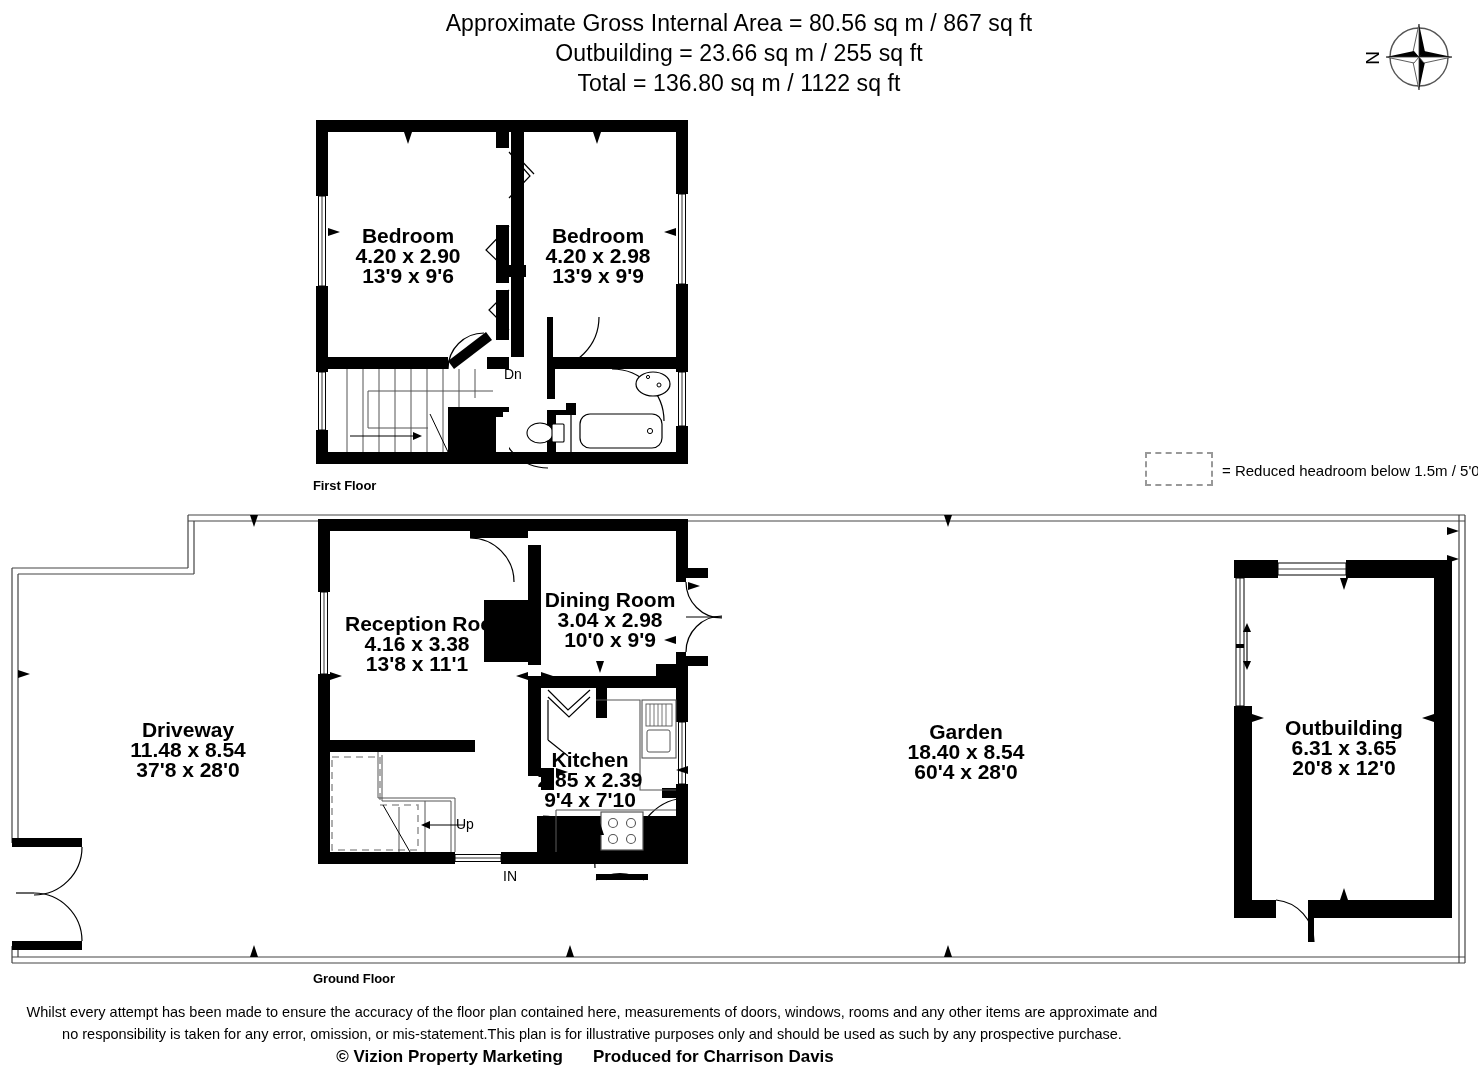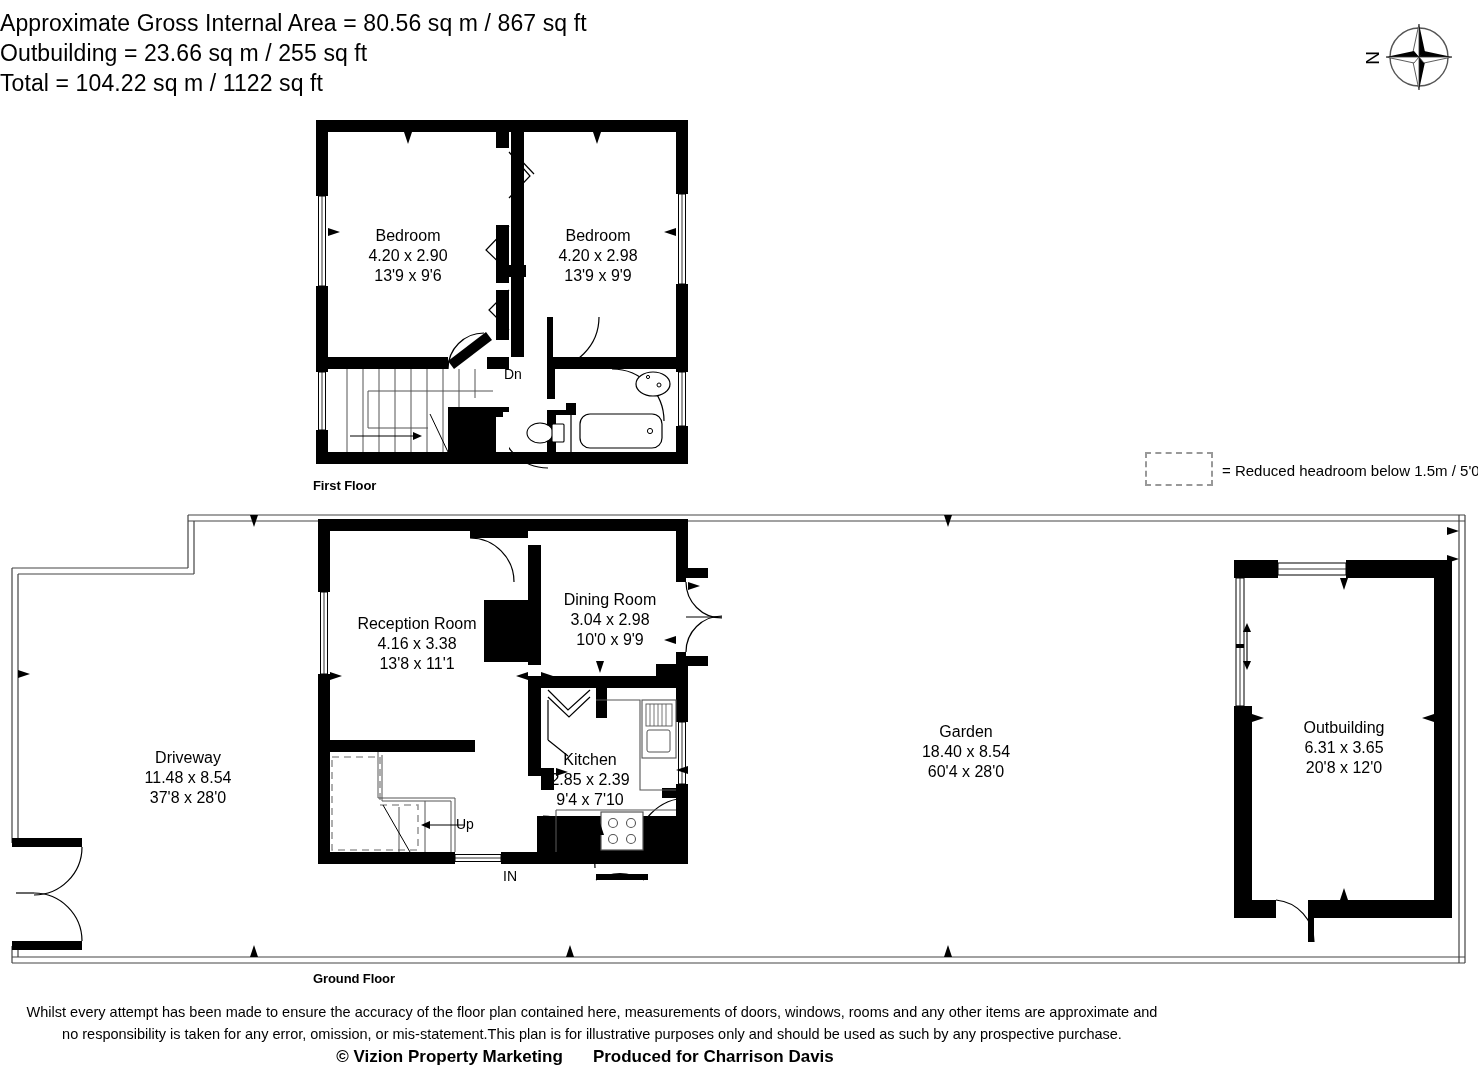--- a/index.html
+++ b/index.html
@@ -19,43 +19,45 @@
   #plan {
     position: absolute;
     left: 0; top: 0;
     width: 1478px;
     height: 1080px;
   }
   .hdr {
     position: absolute;
     left: 0;
     width: 1478px;
+    text-align: center;
     font-size: 23px;
     line-height: 30px;
     letter-spacing: 0.1px;
   }
   #hdr1 { top: 8px; }
   #hdr2 { top: 38px; }
   #hdr3 { top: 68px; }
 
   .floor-label {
     position: absolute;
     font-size: 13px;
     font-weight: bold;
     letter-spacing: -0.1px;
   }
   #lbl-first { left: 313px; top: 478px; }
   #lbl-ground { left: 313px; top: 971px; }
 
   .room {
     position: absolute;
     text-align: center;
-    font-size: 16px;
+    font-size: 21px;
     line-height: 20px;
     white-space: nowrap;
+    font-weight: bold;
   }
   .room .rname { display: block; }
   .room .rdim  { display: block; }
 
   .tiny {
     position: absolute;
     font-size: 14px;
   }
 
   .legend-txt {
@@ -467,21 +469,21 @@
         <path d="M1340,900 L1348,900 L1344,888 Z"></path>
         <path d="M1252,714 L1264,718 L1252,722 Z"></path>
         <path d="M1434,714 L1422,718 L1434,722 Z"></path>
       </g>
     </g>
   </g>
 </svg>
 
 <div class="hdr" id="hdr1">Approximate Gross Internal Area = 80.56 sq m / 867 sq ft</div>
 <div class="hdr" id="hdr2">Outbuilding = 23.66 sq m / 255 sq ft</div>
-<div class="hdr" id="hdr3">Total = 104.22 sq m / 1122 sq ft</div>
+<div class="hdr" id="hdr3">Total = 136.80 sq m / 1122 sq ft</div>
 
 <div id="compass-n">N</div>
 
 <div class="floor-label" id="lbl-first">First Floor</div>
 <div class="floor-label" id="lbl-ground">Ground Floor</div>
 
 <div class="room" style="left:340px; top:226px; width:136px;">
   <span class="rname">Bedroom</span>
   <span class="rdim">4.20 x 2.90</span>
   <span class="rdim">13'9 x 9'6</span>
@@ -504,21 +506,21 @@
   <span class="rdim">3.04 x 2.98</span>
   <span class="rdim">10'0 x 9'9</span>
 </div>
 
 <div class="room" style="left:528px; top:750px; width:124px;">
   <span class="rname">Kitchen</span>
   <span class="rdim">2.85 x 2.39</span>
   <span class="rdim">9'4 x 7'10</span>
 </div>
 
-<div class="room" style="left:100px; top:720px; width:176px;margin-top:28px;">
+<div class="room" style="left:100px; top:720px; width:176px;">
   <span class="rname">Driveway</span>
   <span class="rdim">11.48 x 8.54</span>
   <span class="rdim">37'8 x 28'0</span>
 </div>
 
 <div class="room" style="left:878px; top:722px; width:176px;">
   <span class="rname">Garden</span>
   <span class="rdim">18.40 x 8.54</span>
   <span class="rdim">60'4 x 28'0</span>
 </div>

